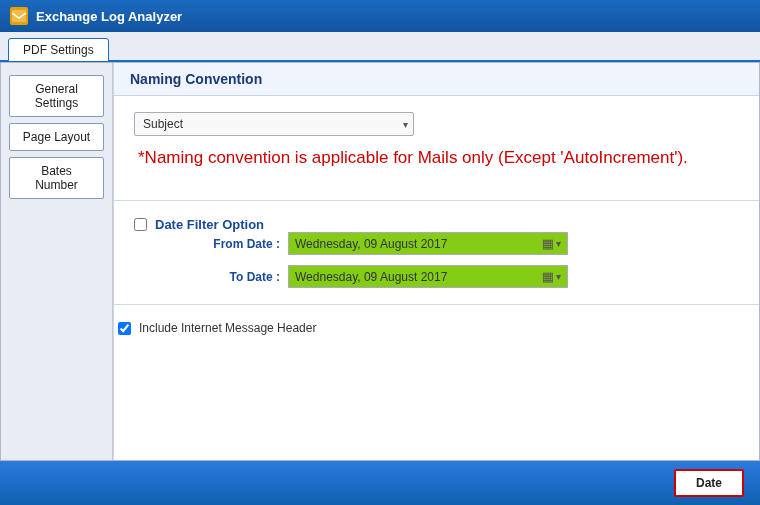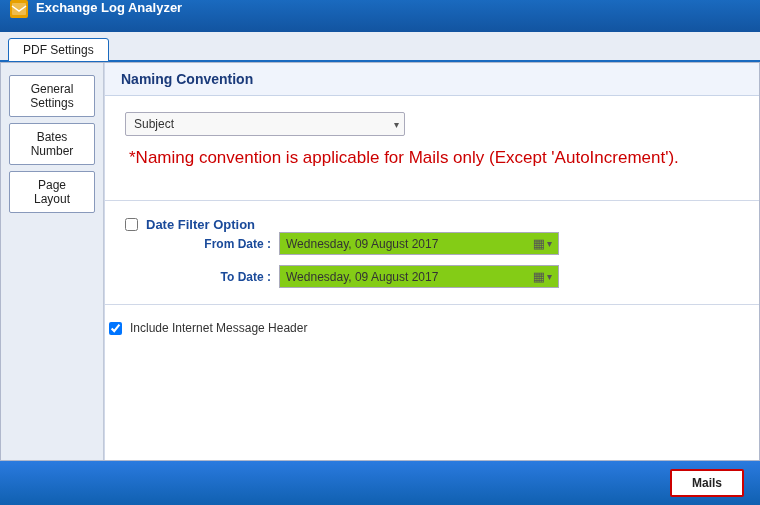--- a/index.html
+++ b/index.html
@@ -11,20 +11,21 @@
       height: 505px;
       overflow: hidden;
     }
 
     
     .title-bar {
       background: linear-gradient(to bottom, #1a6abf, #1254a0);
       color: white;
       height: 32px;
       display: flex;
+      align-items: center;
       padding: 0 10px;
       gap: 8px;
     }
     .title-bar-icon {
       width: 18px;
       height: 18px;
       background: #e8a000;
       border-radius: 2px;
       display: flex;
       align-items: center;
@@ -69,21 +70,21 @@
     .main-layout {
       display: flex;
       height: calc(505px - 32px - 30px - 44px);
       background: #e8edf5;
       border: 1px solid #b0b8cc;
       margin: 0;
     }
 
     
     .sidebar {
-      width: 103px;
+      width: 112px;
       padding: 12px 8px;
       background: #e8edf5;
       border-right: 1px solid #c0c8d8;
       display: flex;
       flex-direction: column;
       gap: 6px;
     }
     .sidebar-btn {
       background: white;
       border: 1px solid #8899bb;
@@ -285,22 +286,22 @@
 <div class="tab-bar">
   <div class="tab active">
     <span>PDF Settings</span>
   </div>
 </div>
 
 <div class="main-layout">
 
   <div class="sidebar">
     <button class="sidebar-btn">General Settings</button>
+    <button class="sidebar-btn">Page Layout</button>
     <button class="sidebar-btn">Bates Number</button>
-    <button class="sidebar-btn">Page Layout</button>
   </div>
 
   <div class="content-panel">
 
     <div class="section-header">
       <span class="section-title">Naming Convention</span>
     </div>
     <div class="section-body">
       <div class="form-row">
         <div class="form-control">
@@ -356,14 +357,14 @@
       <div class="section-include">
         <input type="checkbox" checked="" style="">
         <span class="checkbox-label">Include Internet Message Header</span>
       </div>
     </div>
 
   </div>
 </div>
 
 <div class="bottom-bar">
-  <button class="btn-save">Mails</button>
+  <button class="btn-save">Date</button>
 </div>
 
 </body></html>

